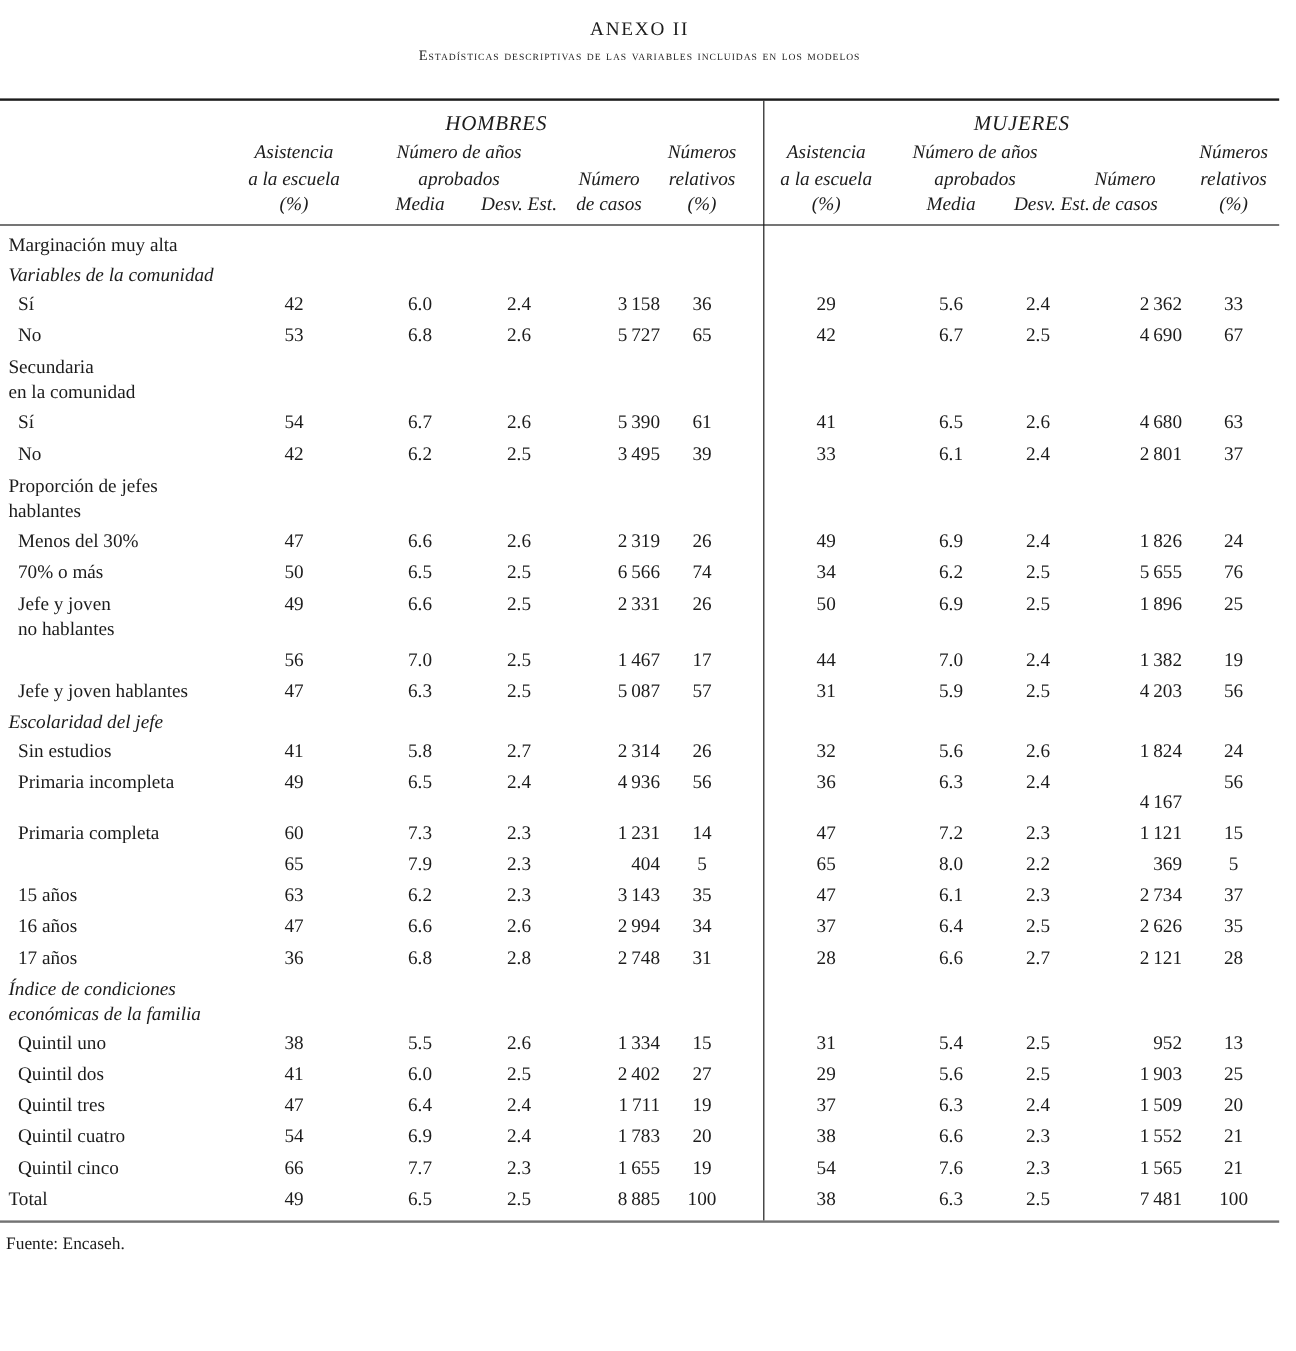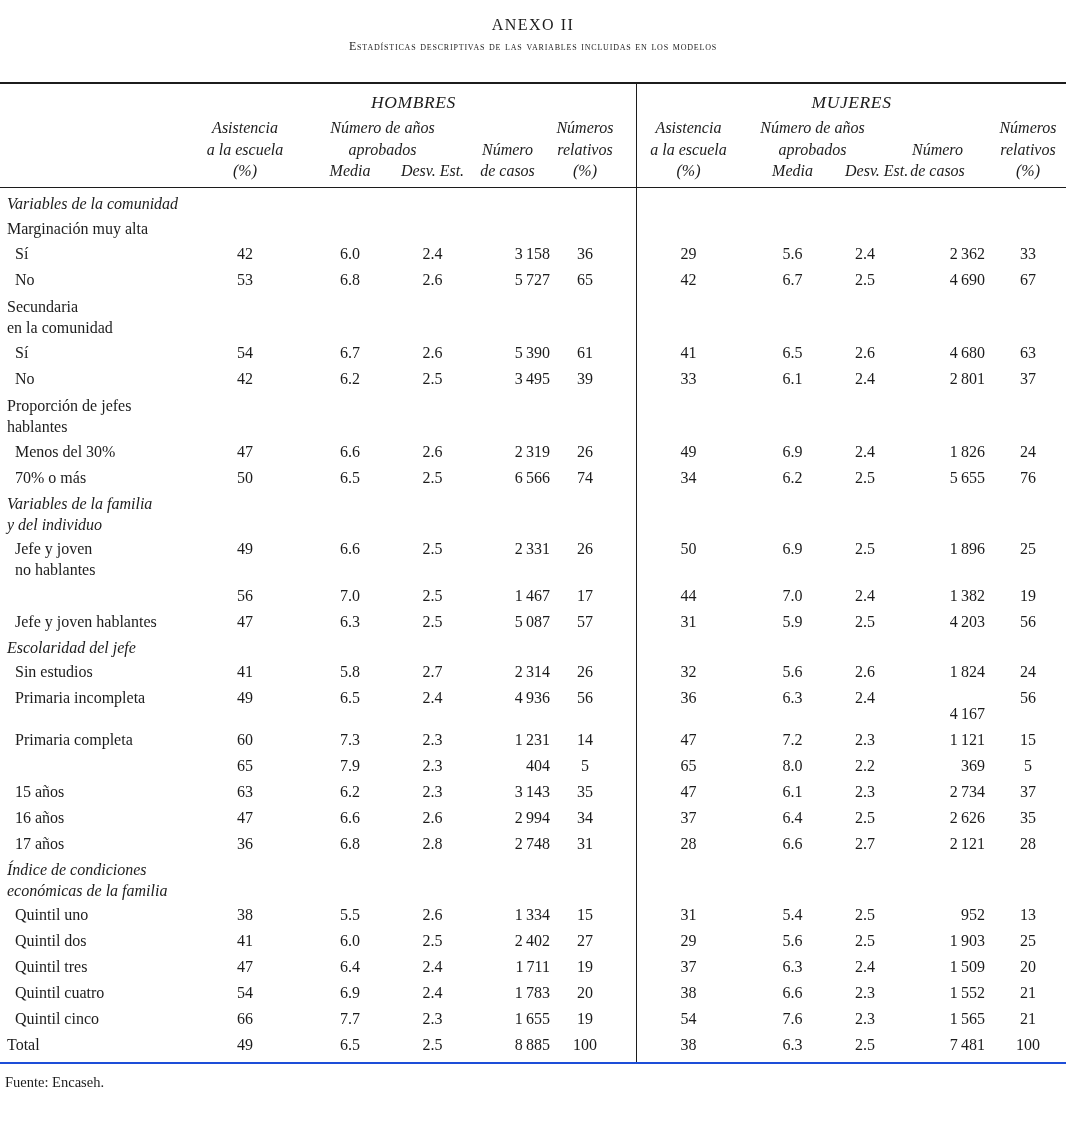--- a/index.html
+++ b/index.html
@@ -11,21 +11,21 @@
   }
   .page{position:relative;width:1066px;margin:0;padding-top:14px;}
   
   .titleblock{text-align:center;margin-bottom:26px;}
   .title{font-size:16px;letter-spacing:1.5px;line-height:22px;}
   .subtitle{font-variant:small-caps;font-size:12px;letter-spacing:0.8px;line-height:20px;}
   
   .table-wrap{
     position:relative;
     border-top:2px solid #1c1c1c;
-    border-bottom:2px solid #1d4ed8;
+    border-bottom:2px solid #737373;
     font-family:Liberation Serif, serif;
   }
   .vdivider{
     position:absolute;left:636px;top:0;bottom:0;width:1px;
     background:#1c1c1c;
   }
   
   .grid-row{
     display:grid;
     grid-template-columns:190px 110px 100px 65px 85px 70px 17px 103px 105px 40px 105px 76px;
@@ -90,25 +90,25 @@
         <div class="hcell span-bottom" style="grid-column:8">Asistencia<br>a la escuela<br>(%)</div>
         <div class="hcell row1" style="grid-column:9/11">Número de años<br>aprobados</div>
         <div class="hcell row2" style="grid-column:9">Media</div>
         <div class="hcell row2" style="grid-column:10">Desv. Est.</div>
         <div class="hcell span-bottom" style="grid-column:11">Número<br>de casos</div>
         <div class="hcell span-bottom" style="grid-column:12">Números<br>relativos<br>(%)</div>
       </div>
     </div>
 
     <div class="tbody">
+        <div class="grid-row body-row row-label">
+          <div class="cell label-cell" style="grid-column: 1;">Marginación muy alta</div>
+        </div>
         <div class="grid-row body-row row-section">
           <div class="cell label-cell" style="grid-column: 1;">Variables de la comunidad</div>
-        </div>
-        <div class="grid-row body-row row-label">
-          <div class="cell label-cell" style="grid-column: 1;">Marginación muy alta</div>
         </div>
         <div class="grid-row body-row row-data">
           <div class="cell label-cell" style="grid-column: 1;">Sí</div>
           <div class="cell num-cell align-c" style="grid-column: 2;">42</div>
           <div class="cell num-cell align-c" style="grid-column: 3;">6.0</div>
           <div class="cell num-cell align-c" style="grid-column: 4;">2.4</div>
           <div class="cell num-cell align-r" style="grid-column: 5;">3 158</div>
           <div class="cell num-cell align-c" style="grid-column: 6;">36</div>
           <div class="cell num-cell align-c" style="grid-column: 8;">29</div>
           <div class="cell num-cell align-c" style="grid-column: 9;">5.6</div>
@@ -180,23 +180,20 @@
           <div class="cell num-cell align-c" style="grid-column: 3;">6.5</div>
           <div class="cell num-cell align-c" style="grid-column: 4;">2.5</div>
           <div class="cell num-cell align-r" style="grid-column: 5;">6 566</div>
           <div class="cell num-cell align-c" style="grid-column: 6;">74</div>
           <div class="cell num-cell align-c" style="grid-column: 8;">34</div>
           <div class="cell num-cell align-c" style="grid-column: 9;">6.2</div>
           <div class="cell num-cell align-c" style="grid-column: 10;">2.5</div>
           <div class="cell num-cell align-rp" style="grid-column: 11;">5 655</div>
           <div class="cell num-cell align-c" style="grid-column: 12;">76</div>
         </div>
-        <div class="grid-row body-row row-section">
-          <div class="cell label-cell" style="grid-column: 1;">Variables de la familia<br>y del individuo</div>
-        </div>
         <div class="grid-row body-row row-data">
           <div class="cell label-cell" style="grid-column: 1;">Jefe y joven<br>no hablantes</div>
           <div class="cell num-cell align-c" style="grid-column: 2;">49</div>
           <div class="cell num-cell align-c" style="grid-column: 3;">6.6</div>
           <div class="cell num-cell align-c" style="grid-column: 4;">2.5</div>
           <div class="cell num-cell align-r" style="grid-column: 5;">2 331</div>
           <div class="cell num-cell align-c" style="grid-column: 6;">26</div>
           <div class="cell num-cell align-c" style="grid-column: 8;">50</div>
           <div class="cell num-cell align-c" style="grid-column: 9;">6.9</div>
           <div class="cell num-cell align-c" style="grid-column: 10;">2.5</div>

